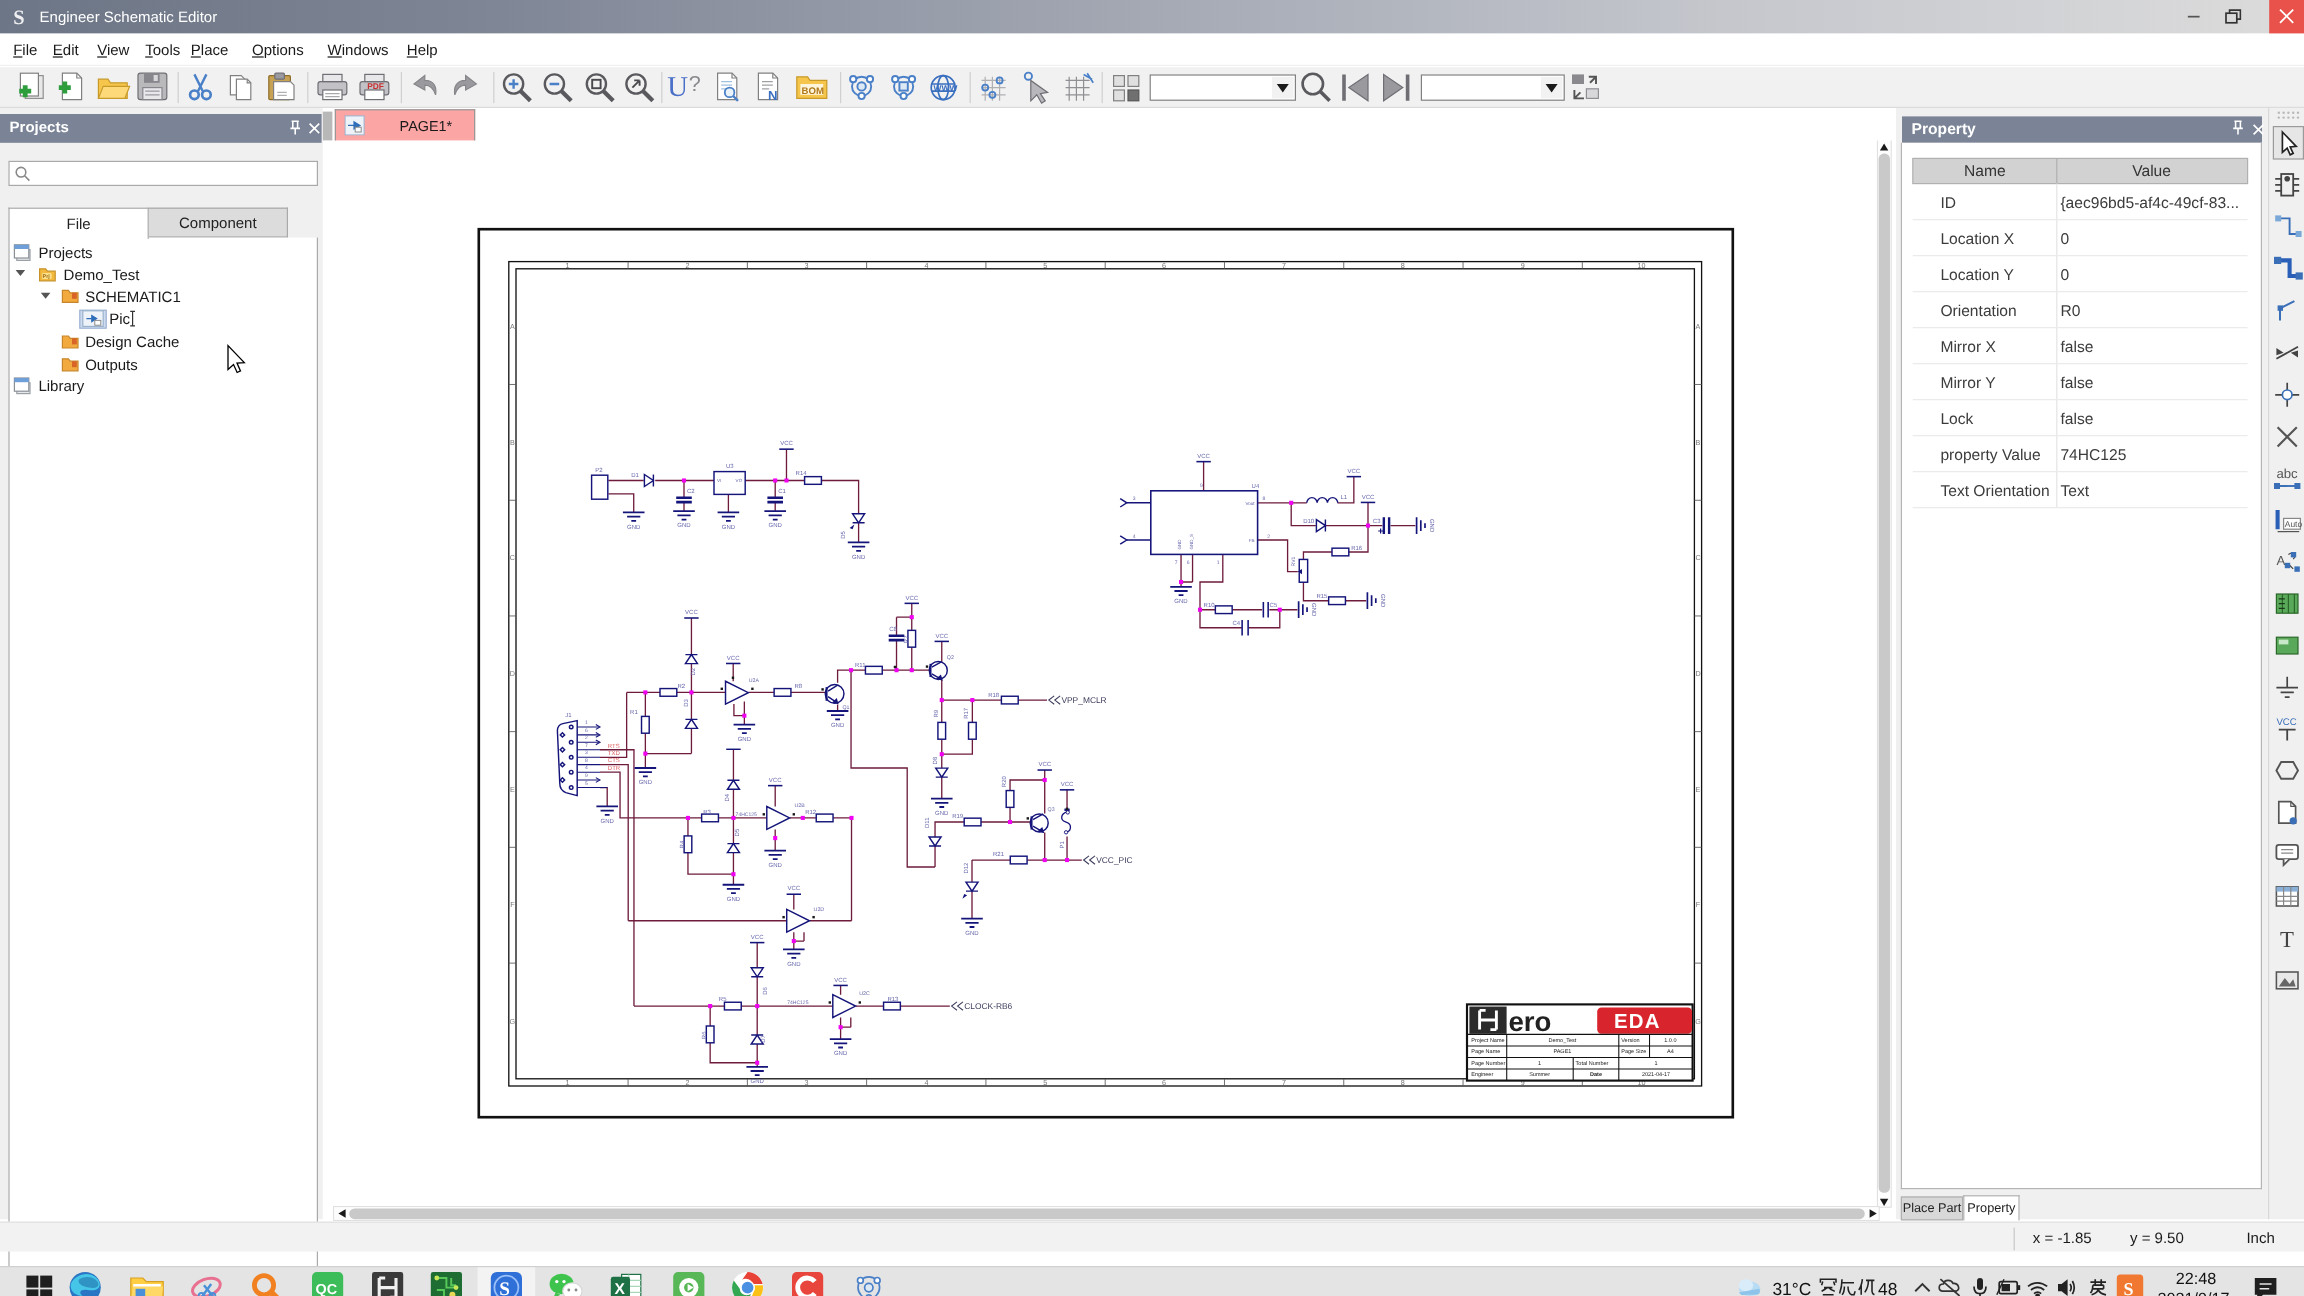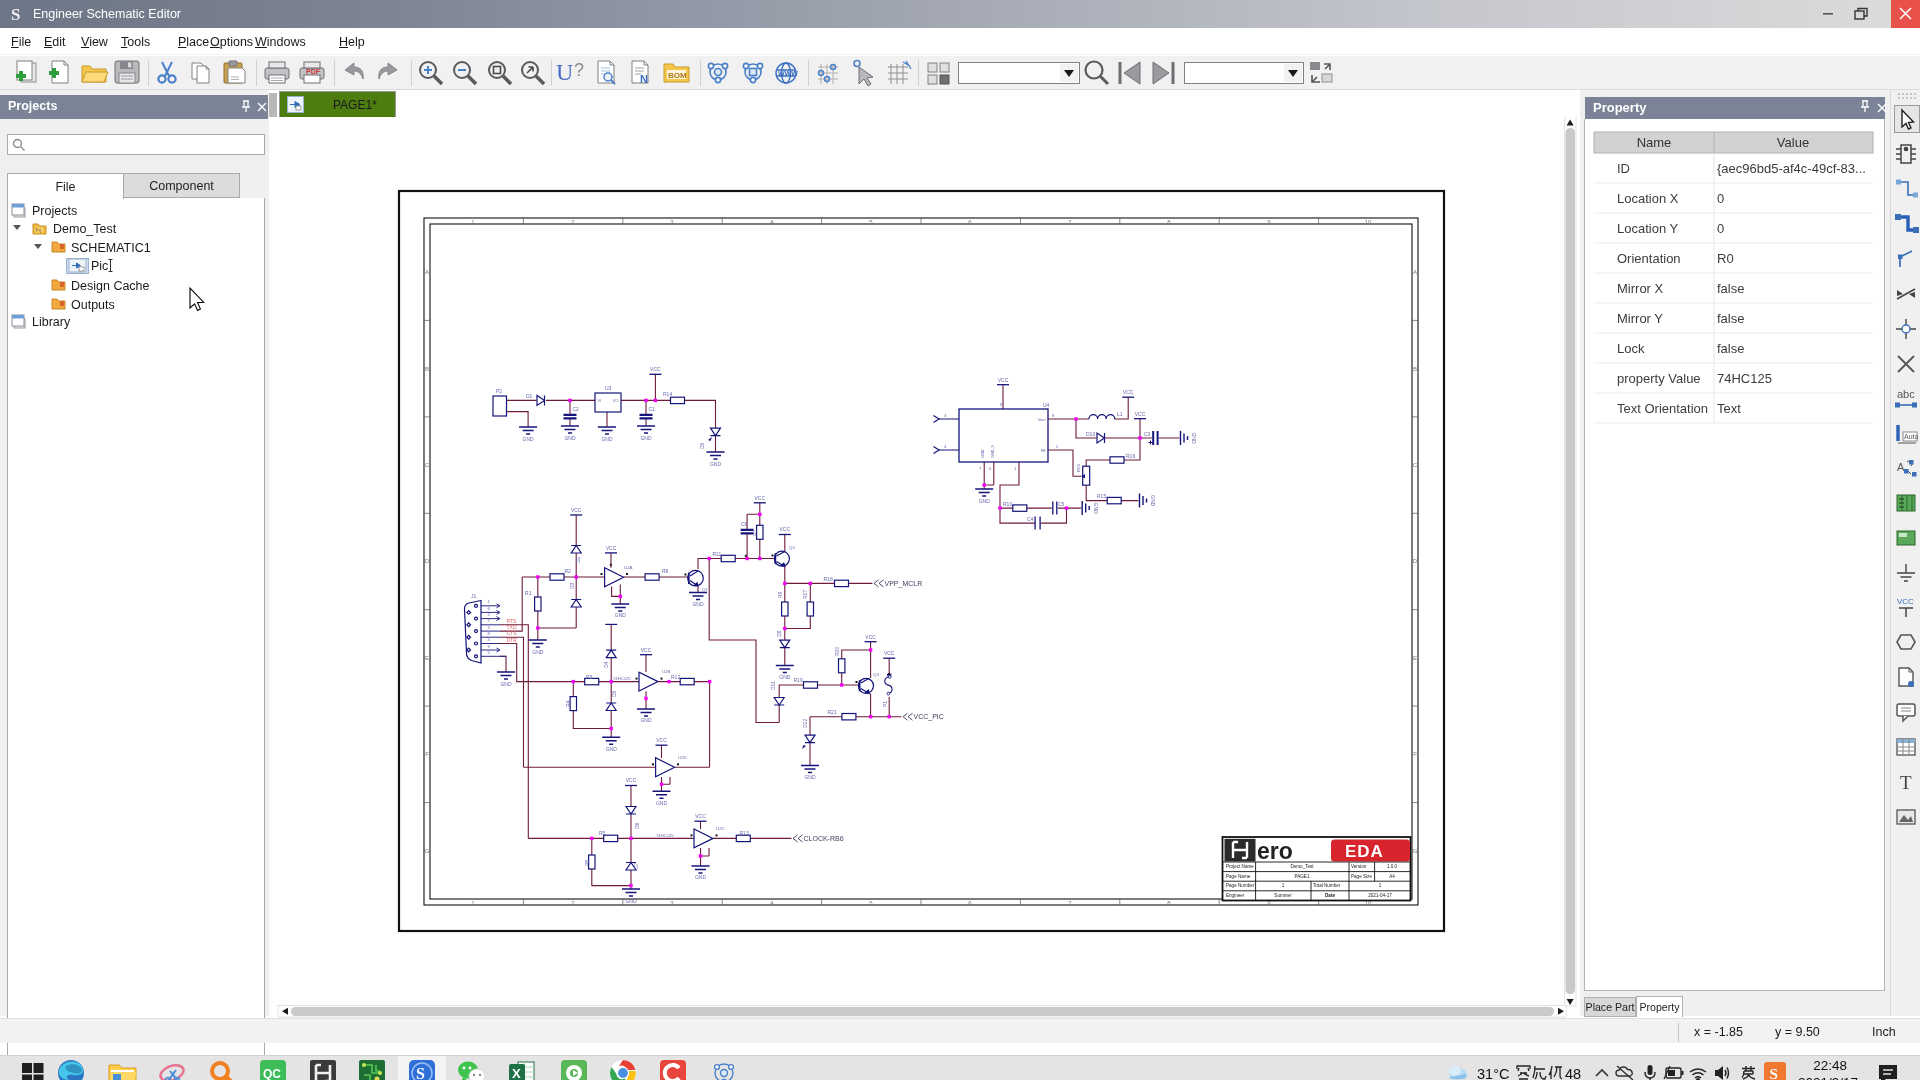--- a/index.html
+++ b/index.html
@@ -27,21 +27,21 @@
 #lp-head { position:absolute; left:0; top:5px; width:268px; height:24px; background:#7a8496; }
 #lp-head .t { position:absolute; left:8px; top:4px; color:#fff; font-weight:bold; font-size:12.5px; }
 #lp-search { position:absolute; left:7px; top:44px; width:258px; height:21px; background:#fff; border:1px solid #a9a9a9; }
 .tab { position:absolute; font-size:12.5px; color:#222; text-align:center; }
 #lp-tabs .t1 { left:7px; top:83px; width:117px; height:26px; background:#fff; border:1px solid #a9a9a9; border-bottom:none; line-height:26px; z-index:2;}
 #lp-tabs .t2 { left:124px; top:83px; width:116px; height:25px; background:#dcdcdc; border:1px solid #a9a9a9; border-left:none; line-height:25px; }
 #lp-tree { position:absolute; left:7px; top:108px; width:258px; height:904px; background:#fff; border:1px solid #a9a9a9; border-top:none;}
 
 #canvas { position:absolute; left:269px; top:90px; width:1309px; height:928px; background:#fff; }
 #tabbar { position:absolute; left:0; top:0; width:1309px; height:27px; background:#fff; }
-#pagetab { position:absolute; left:10px; top:1px; width:117px; height:26px; background:#4d7c0f; border:1px solid #989898; border-bottom:none; }
+#pagetab { position:absolute; left:10px; top:1px; width:117px; height:26px; background:#fca5a5; border:1px solid #989898; border-bottom:none; }
 #pagetab .txt { position:absolute; left:53px; top:6px; font-size:12px; color:#1a1a1a; }
 
 #rightpanel { position:absolute; left:1580px; top:90px; width:310px; height:926px; background:#f0f0f0; }
 #rp-head { position:absolute; left:5px; top:7px; width:300px; height:22px; background:#7a8496; }
 #rp-head .t { position:absolute; left:8px; top:3px; color:#fff; font-weight:bold; font-size:13px; }
 #rp-body { position:absolute; left:4px; top:29px; width:301px; height:872px; background:#fff; border:1px solid #b4b4b4; border-top:none;}
 .prow { position:absolute; font-size:13px; color:#3c3c3c; white-space:nowrap;text-align:center;}
 #rp-t1 { position:absolute; left:1584px; top:997px; width:52px; height:20px; background:#d8d8d8; border:1px solid #b0b0b0; font-size:10.6px; white-space:nowrap; overflow:visible; color:#222; text-align:center; line-height:19px;}
 #rp-t2 { position:absolute; left:1636px; top:996px; width:47px; height:21px; background:#fff; border:1px solid #b0b0b0; border-bottom:none; font-size:10.6px; color:#222; text-align:center; line-height:20px;}
 
@@ -70,23 +70,23 @@
         <svg width="13" height="13" stroke="#fff" stroke-width="1.5">
           <path d="M1 1L12 12M12 1L1 12"></path>
         </svg>
       </div>
   </div>
   <div id="menubar">
     <span style="left:11px"><u>F</u>ile</span>
     <span style="left:44px"><u>E</u>dit</span>
     <span style="left:81px"><u>V</u>iew</span>
     <span style="left:121px"><u>T</u>ools</span>
-    <span style="left:178px"><u>P</u>lace</span>
+    <span style="left:159px"><u>P</u>lace</span>
     <span style="left:210px"><u>O</u>ptions</span>
-    <span style="left:255px"><u>W</u>indows</span>
+    <span style="left:273px"><u>W</u>indows</span>
     <span style="left:339px"><u>H</u>elp</span>
   </div>
   <div id="toolbar">
     <svg class="abs" style="left:0;top:0" width="1360" height="33">
 
       <g transform="translate(14,4)">
           <rect x="7" y="3" width="15" height="19" fill="#e8e8e8" stroke="#909090"></rect>
           <rect x="3" y="1" width="15" height="19" fill="#fff" stroke="#808080"></rect>
           <path d="M2 16H12M7 11V21" stroke="#2e9e3c" stroke-width="4"></path>
         </g>

